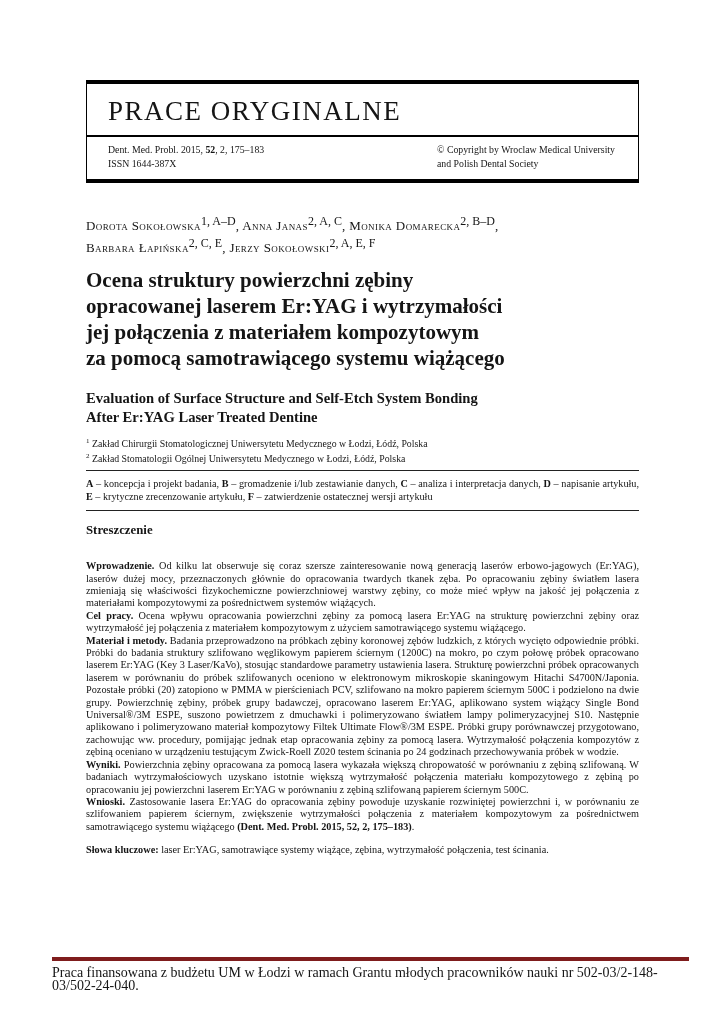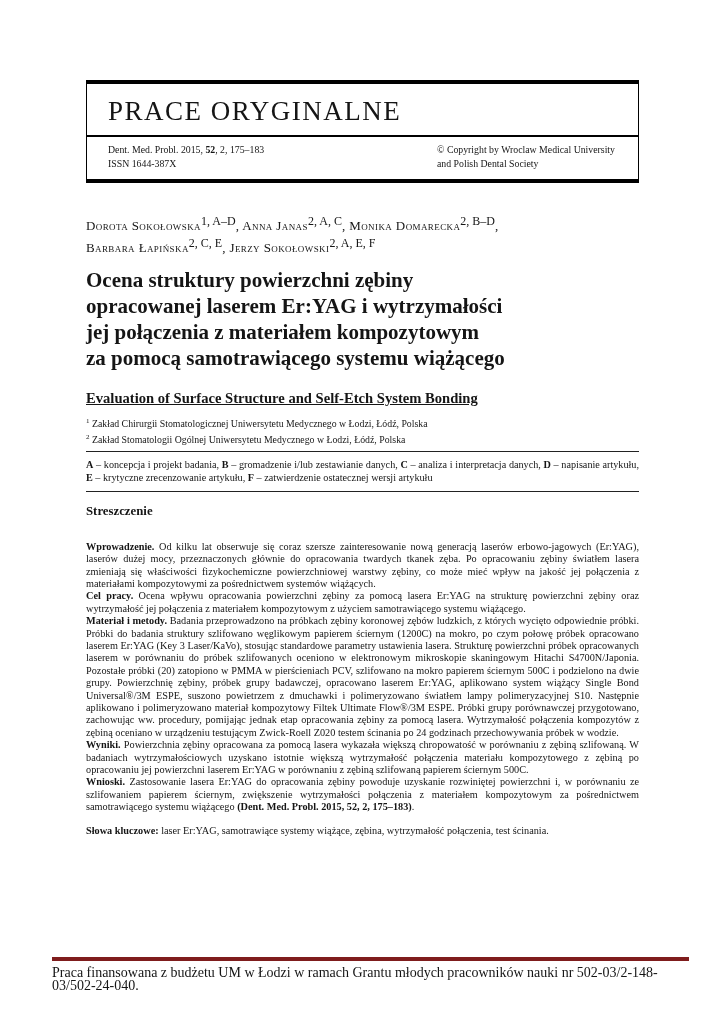--- a/index.html
+++ b/index.html
@@ -46,21 +46,21 @@
     line-height: 17px;
     font-variant: small-caps;
     letter-spacing: 0.4px;
   }
   .authors sup { font-variant: normal; font-size: 12px; letter-spacing: 0; }
 
   
   .title-pl { margin: 11px 0 18px 0; font-size: 21px; line-height: 26px; font-weight: bold; }
   .title-pl .tl { display: block; }
   .title-en { margin: 13px 0 0 0; font-size: 14.6px; line-height: 19.5px; font-weight: bold; }
-  .title-en .tl { display: block; text-decoration: underline; }
+  .title-en .tl { display: block; }
 
   
   .affiliations { margin-top: 7px; font-size: 9.8px; line-height: 13.5px; }
   .affiliations sup { font-size: 7px; }
 
   
   .contrib {
     margin-top: 4px;
     border-top: 1px solid #222;
     border-bottom: 1px solid #222;
@@ -118,20 +118,21 @@
 
     <h1 class="title-pl">
       <span class="tl">Ocena struktury powierzchni zębiny</span>
       <span class="tl">opracowanej laserem Er:YAG i wytrzymałości</span>
       <span class="tl">jej połączenia z materiałem kompozytowym</span>
       <span class="tl">za pomocą samotrawiącego systemu wiążącego</span>
     </h1>
 
     <h2 class="title-en">
       <span class="tl">Evaluation of Surface Structure and Self-Etch System Bonding</span>
+      <span class="tl">After Er:YAG Laser Treated Dentine</span>
     </h2>
 
     <div class="affiliations">
       <div><sup>1</sup><span> Zakład Chirurgii Stomatologicznej Uniwersytetu Medycznego w Łodzi, Łódź, Polska</span></div>
       <div><sup>2</sup><span> Zakład Stomatologii Ogólnej Uniwersytetu Medycznego w Łodzi, Łódź, Polska</span></div>
     </div>
 
     <div class="contrib"><b>A</b><span> – koncepcja i projekt badania, </span><b>B</b><span> – gromadzenie i/lub zestawianie danych, </span><b>C</b><span> – analiza i interpretacja danych, </span><b>D</b><span> – napisanie artykułu, </span><b>E</b><span> – krytyczne zrecenzowanie artykułu, </span><b>F</b><span> – zatwierdzenie ostatecznej wersji artykułu</span></div>
 
     <h3 class="abs-heading">Streszczenie</h3>

